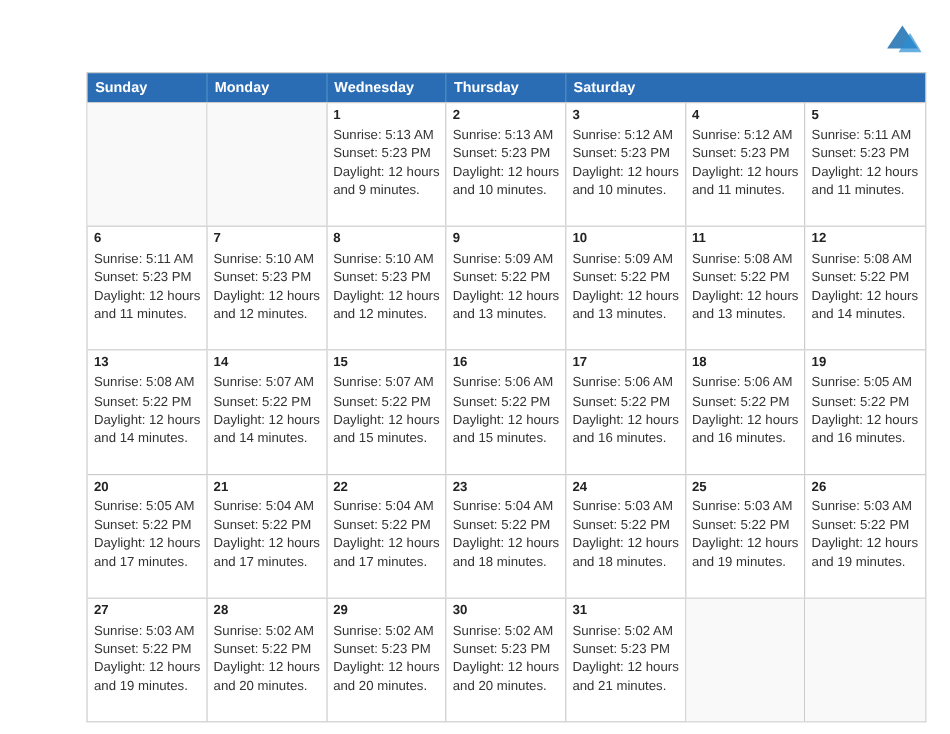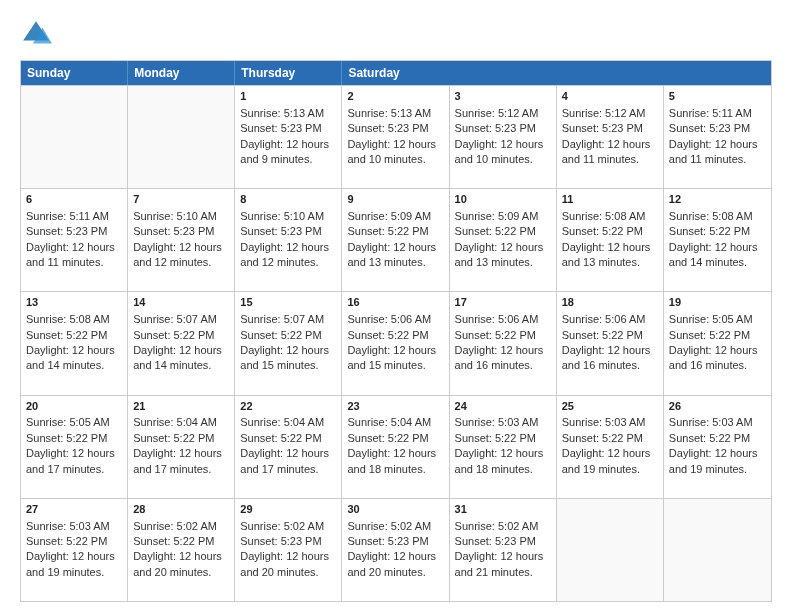--- a/index.html
+++ b/index.html
@@ -9,20 +9,21 @@
       width: 792px;
       height: 612px;
       overflow: hidden;
     }
     .page {
       width: 792px;
       height: 612px;
       padding: 18px 20px 10px 20px;
       display: flex;
       flex-direction: column;
+      align-items: flex-end;
     }
     .header {
       display: flex;
       justify-content: space-between;
       align-items: flex-start;
       margin-bottom: 10px;
     }
     .logo {
       display: flex;
       align-items: center;
@@ -133,20 +134,21 @@
     <div class="title-block">
       <div class="month-title"></div>
       <div class="location-title"></div>
     </div>
   </div>
 
   <div class="calendar">
     <div class="cal-header">
     <div class="cal-header-cell">Sunday</div>
         <div class="cal-header-cell">Monday</div>
+        <div class="cal-header-cell">Wednesday</div>
         <div class="cal-header-cell">Thursday</div>
         <div class="cal-header-cell">Saturday</div>
       </div>
     <div class="cal-body">
     <div class="cal-row">
           <div class="cal-cell empty"></div>
           <div class="cal-cell empty"></div>
           <div class="cal-cell"><span class="day-num">1</span><span class="cell-info" style="white-space: pre-line;">Sunrise: 5:13 AM
 Sunset: 5:23 PM
 Daylight: 12 hours

